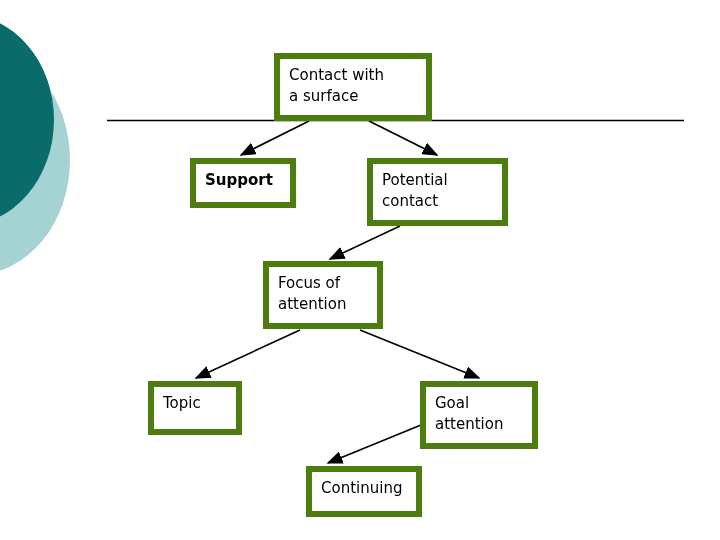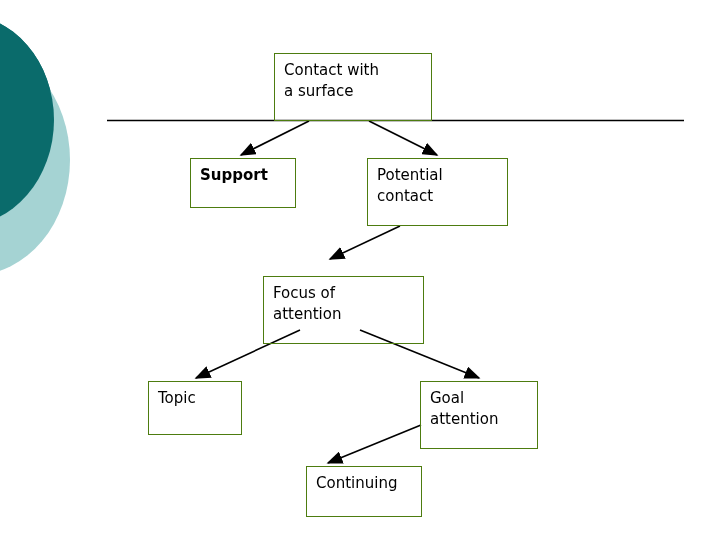--- a/index.html
+++ b/index.html
@@ -36,32 +36,32 @@
   #svg-layer {
     position: absolute;
     left: 0;
     top: 0;
     width: 720px;
     height: 540px;
   }
   .node {
     position: absolute;
     box-sizing: border-box;
-    border: 1px solid #4d7c0f;
+    border: 6px solid #4d7c0f;
     background: transparent;
     color: #000000;
     font-size: 15px;
     line-height: 1.42;
     padding: 6px 0 0 9px;
     white-space: pre-line;
   }
   #node-contact   { left: 274px; top: 53px;  width: 158px; height: 68px; }
   #node-support   { left: 190px; top: 158px; width: 106px; height: 50px; font-weight: bold; }
   #node-potential { left: 367px; top: 158px; width: 141px; height: 68px; }
-  #node-focus     { left: 263px; top: 261px; width: 161px; height: 68px; margin-top: 15px; }
+  #node-focus     { left: 263px; top: 261px; width: 120px; height: 68px; }
   #node-topic     { left: 148px; top: 381px; width: 94px;  height: 54px; }
   #node-goal      { left: 420px; top: 381px; width: 118px; height: 68px; }
   #node-continuing{ left: 274px; top: 466px; width: 116px; height: 51px; margin-left: 32px; }
 </style>
 </head>
 <body>
 
 <div id="slide">
 
   <div class="deco-circle" id="deco-dark"></div>

